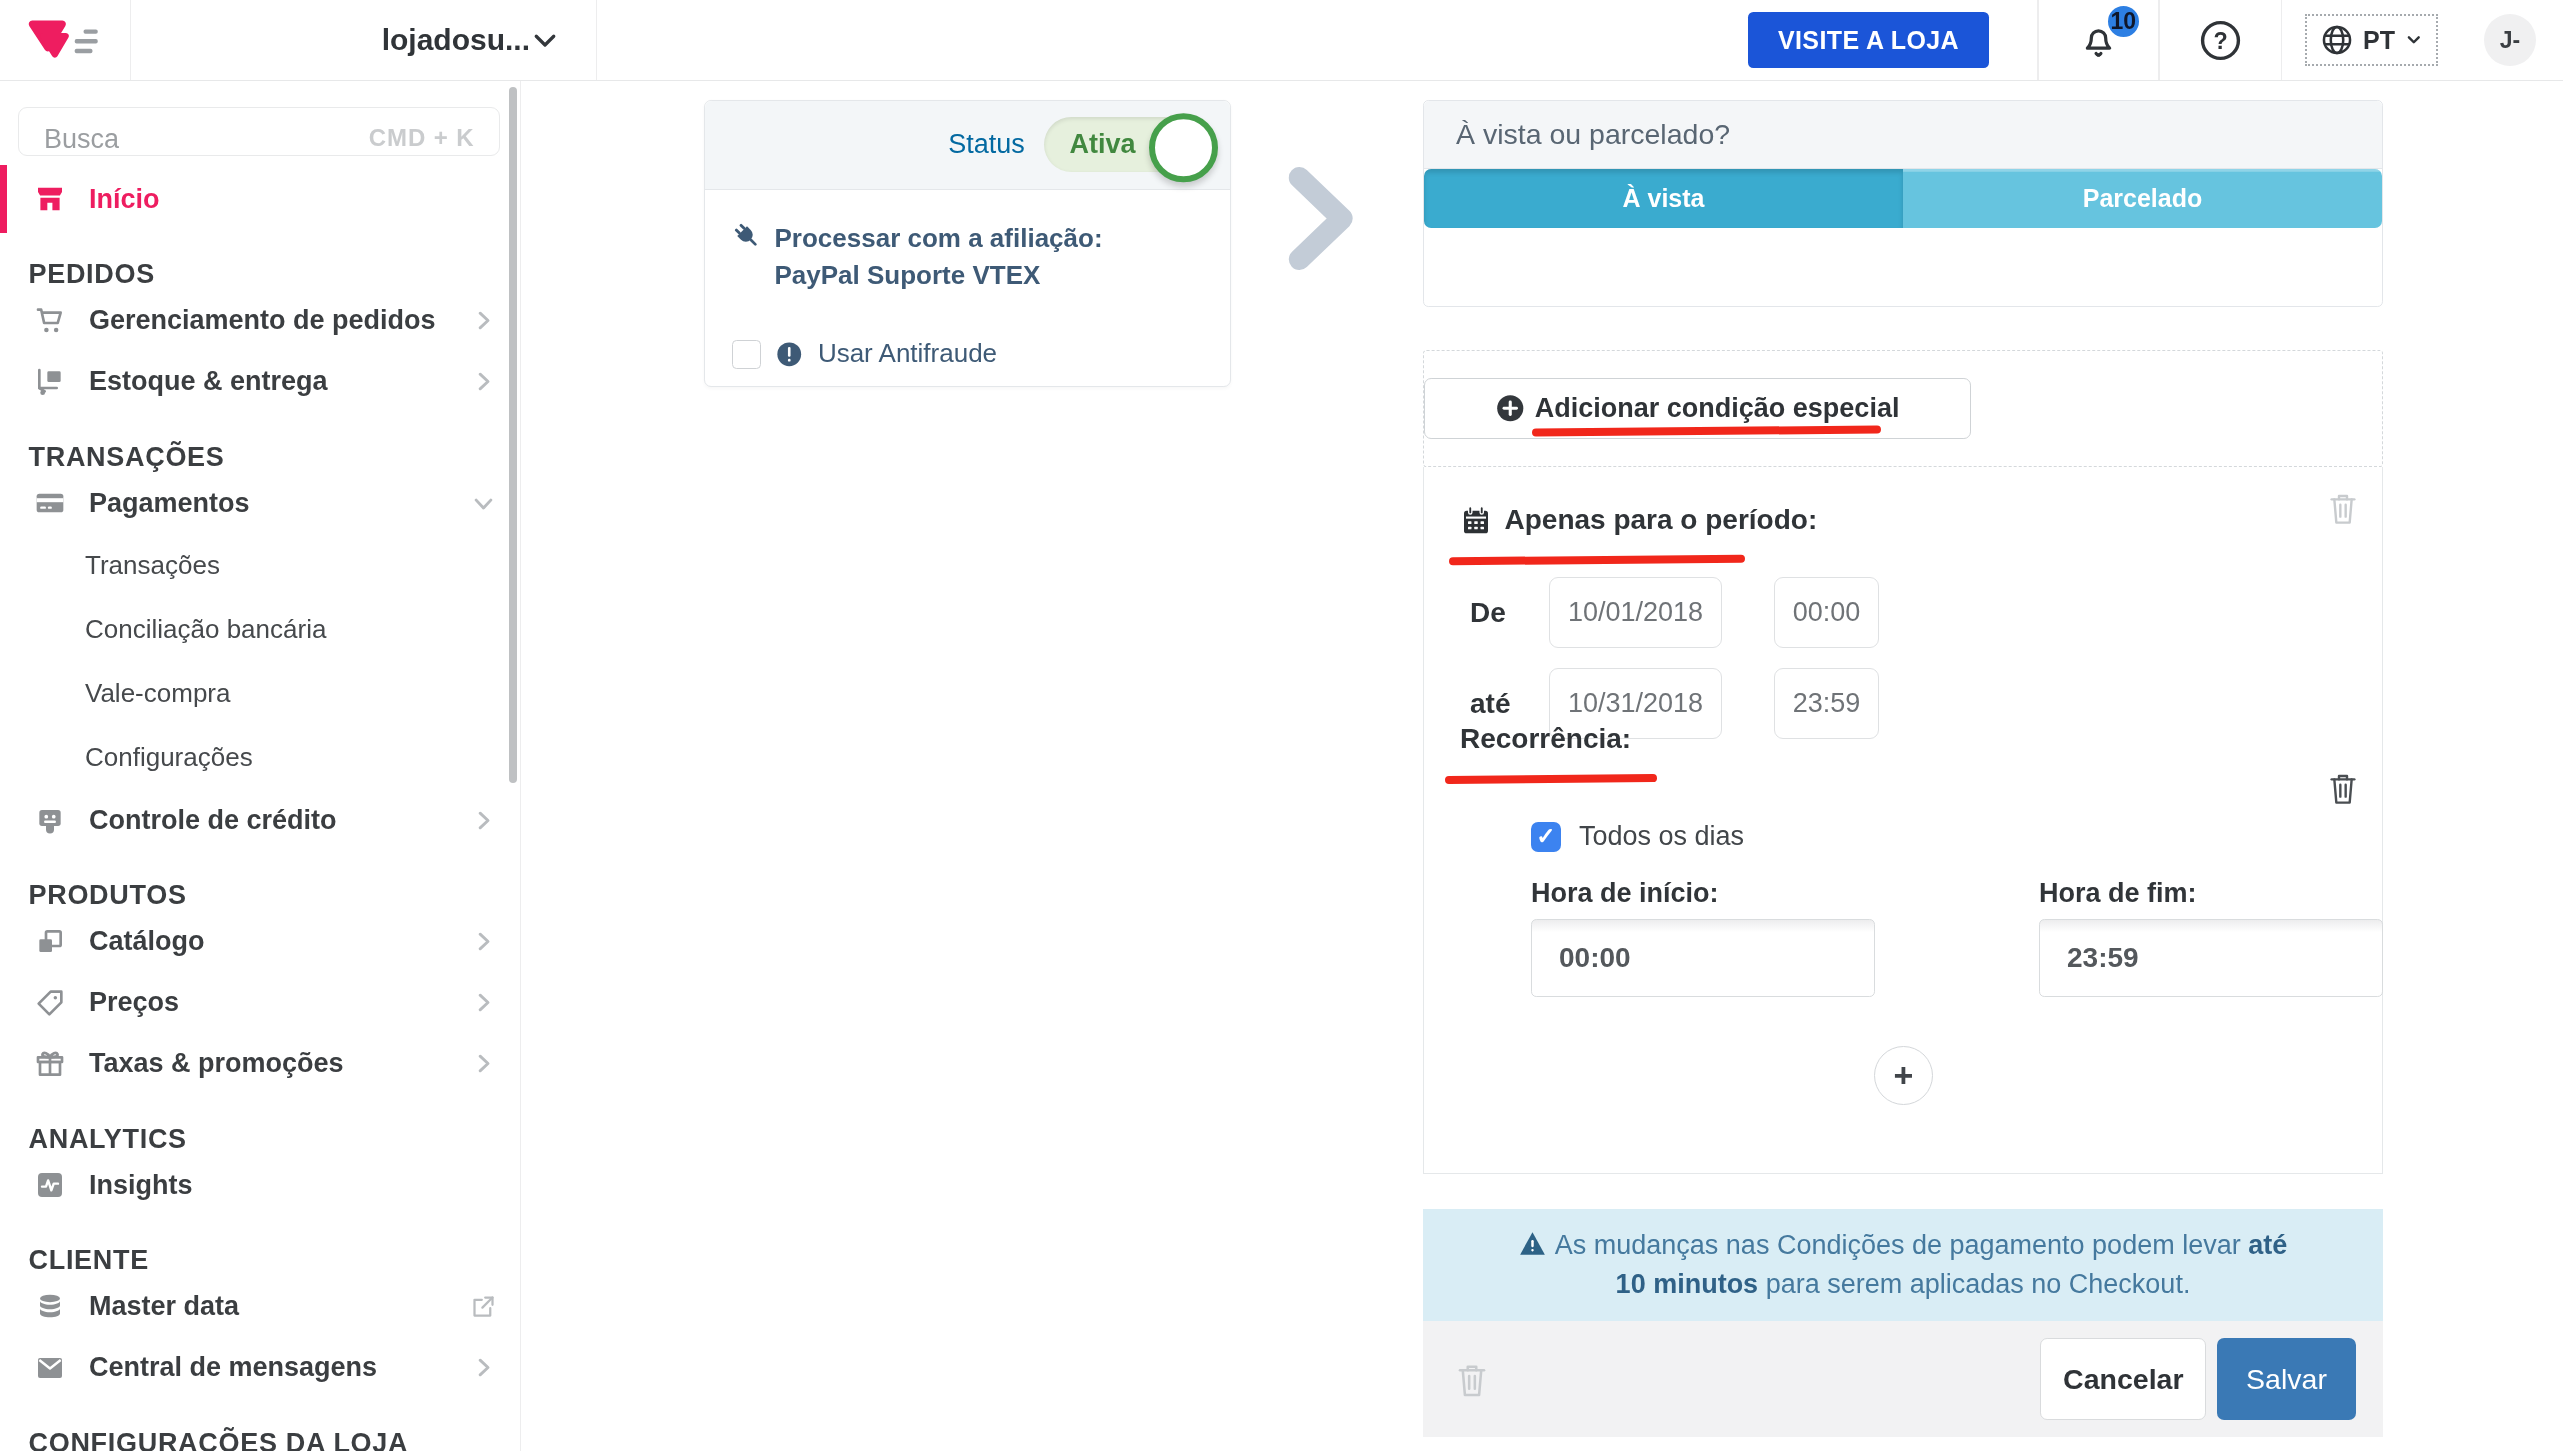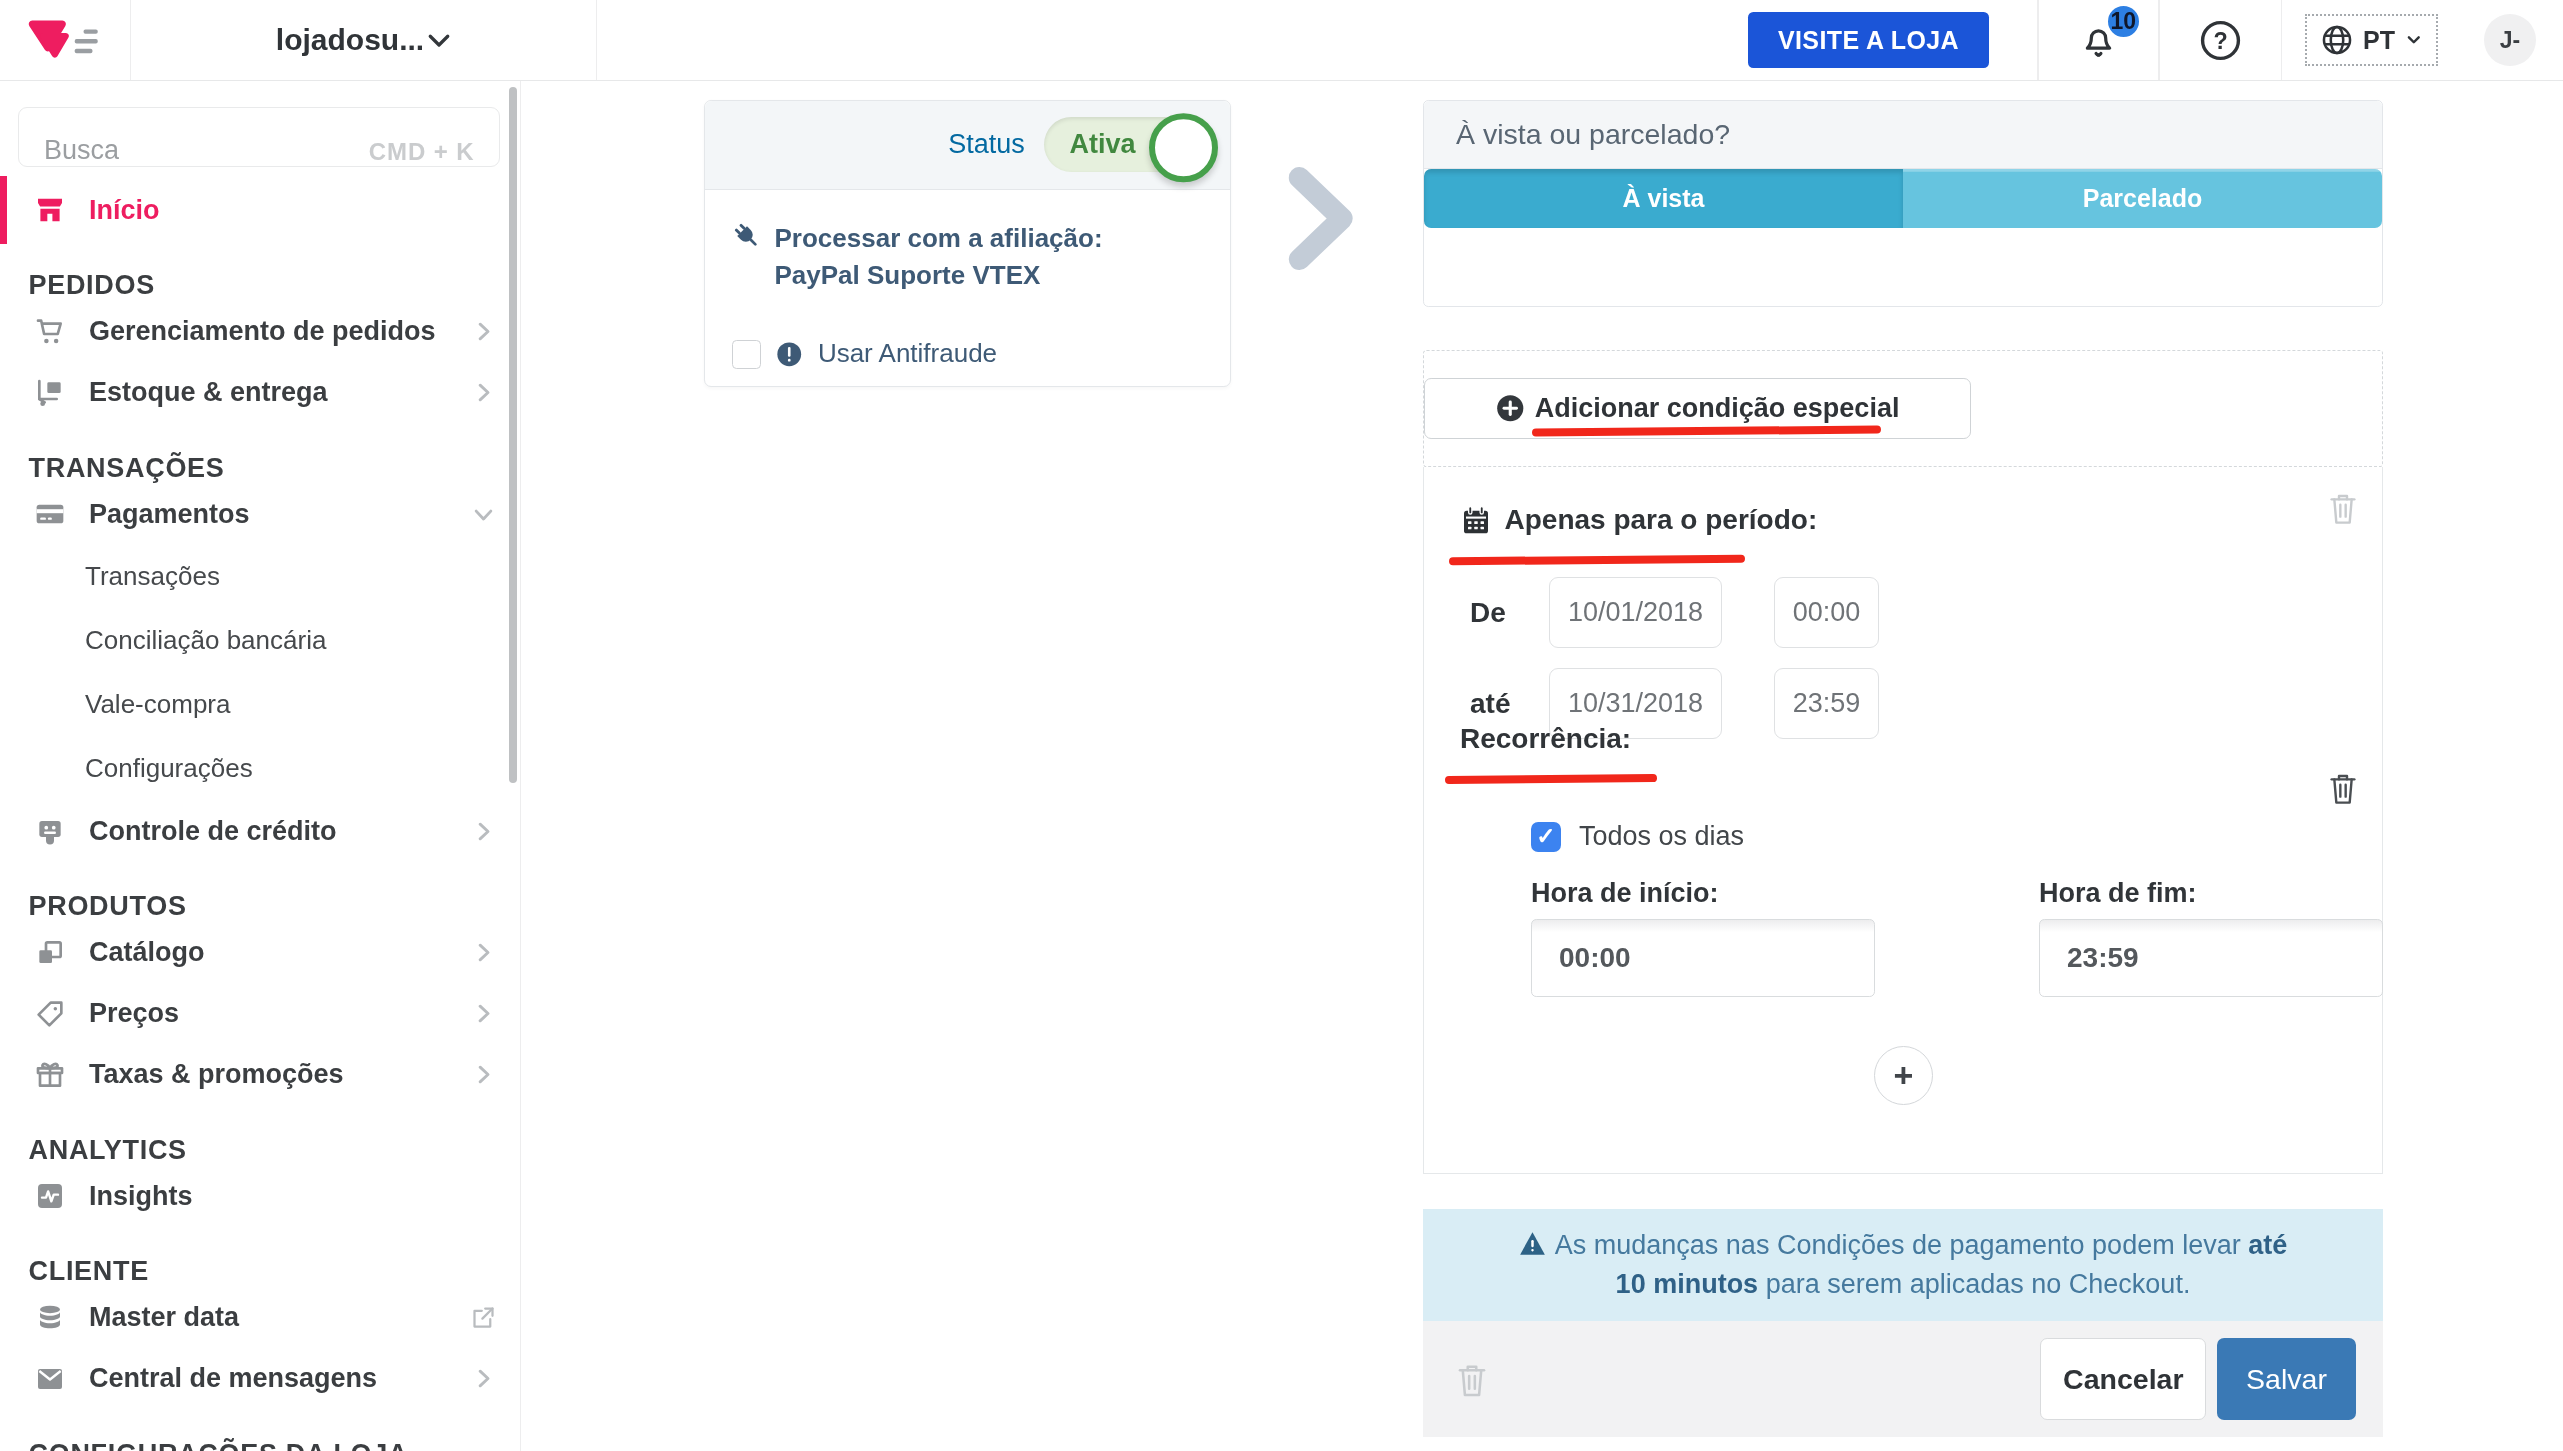--- a/index.html
+++ b/index.html
@@ -4,35 +4,35 @@
 <style>
   html,body{margin:0;padding:0;background:#fff;overflow:hidden;}
   #app{position:relative;width:2563px;height:1452px;font-family:"Liberation Sans",sans-serif;color:#33373b;background:#fff;}
   svg{display:block}
   .ic{display:inline-flex;align-items:center;justify-content:center}
   .ic svg{width:100%;height:100%}
 
   
   .header{position:absolute;left:0;top:0;width:2563px;height:80px;background:#fff;border-bottom:1.8px solid #e7e8e9;display:flex;align-items:stretch;z-index:5}
   .logo-box{width:130px;border-right:1.8px solid #ededee;display:flex;align-items:center;justify-content:center}
-  .store-box{width:390px;border-right:1.8px solid #ededee;display:flex;align-items:center;padding:0 36px 0 39px;justify-content:center}
+  .store-box{width:390px;border-right:1.8px solid #ededee;display:flex;align-items:center;padding:0 36px 0 39px;justify-content:flex-end}
   .store-name{font-size:30px;font-weight:700;color:#303438}
   .header-spacer{flex:1}
   .hbtn-visit{align-self:center;margin-right:48px;background:#1b55d8;color:#fff;font-weight:700;font-size:25px;letter-spacing:0.4px;padding:13.4px 30px;border-radius:5.3px;border:none;cursor:pointer}
   .hsep{width:1.8px;background:#ededee;height:100%}
   .hcell{display:flex;align-items:center;justify-content:center;padding:0 39px;position:relative}
   .bell-wrap{position:relative;width:41px;height:45px}
   .badge{position:absolute;top:-14.2px;right:-23px;min-width:37px;height:37px;border-radius:18.7px;background:#2d7fe3;border:3.6px solid #fff;color:#0f172a;font-size:23px;font-weight:700;display:flex;align-items:center;justify-content:center;box-sizing:border-box}
   .lang-box{display:flex;align-items:center;gap:9px;border:2.7px dotted #a6aaae;padding:7.1px 12.5px;cursor:pointer}
   .lang-label{font-size:25px;font-weight:700;color:#2f3337}
   .avatar{width:52px;height:52px;border-radius:50%;background:#f0f0f1;display:flex;align-items:center;justify-content:center;font-size:23px;font-weight:700;color:#3a3e42;margin:0 27px 0 23px;align-self:center;cursor:pointer}
 
   
   .sidebar{position:absolute;left:0;top:80px;width:521px;height:1372px;background:#fff;border-right:1.8px solid #ededee;box-sizing:border-box;overflow:hidden}
-  .search-box{margin:27px 19.6px 0 18px;height:60px;border:1.8px solid #e9eaeb;border-radius:9px;display:flex;align-items:flex-end;justify-content:space-between;padding:0 25px;box-sizing:border-box;cursor:text}
+  .search-box{margin:27px 19.6px 0 18px;height:49px;border:1.8px solid #e9eaeb;border-radius:9px;display:flex;align-items:flex-start;justify-content:space-between;padding:16px 25px;box-sizing:border-box;cursor:text}
   .search-ph{font-size:27px;color:#9b9ea1}
   .search-kbd{font-size:24px;font-weight:700;color:#caccce;letter-spacing:0.9px}
   .nav{margin-top:12.5px}
   .nav-item,.nav-sub{position:relative;display:flex;align-items:center;cursor:pointer}
   .nav-item{height:61px;padding-left:34px}
   .nav-sub{height:64px;padding-left:85px}
   .nav-section{height:39px;margin-top:9px;padding:12.5px 0 0 28.5px;box-sizing:content-box;font-size:19.6px;font-weight:700;letter-spacing:0.7px;color:#97999c;display:flex;align-items:flex-end}
   .nav-item .nav-icon{width:32px;height:32px;margin-right:23px;color:#8e9194}
   .nav-label{font-size:27px;font-weight:700;color:#3b3e41;white-space:nowrap}
   .nav-sub .nav-label{font-size:26px;font-weight:400;color:#46494c}

